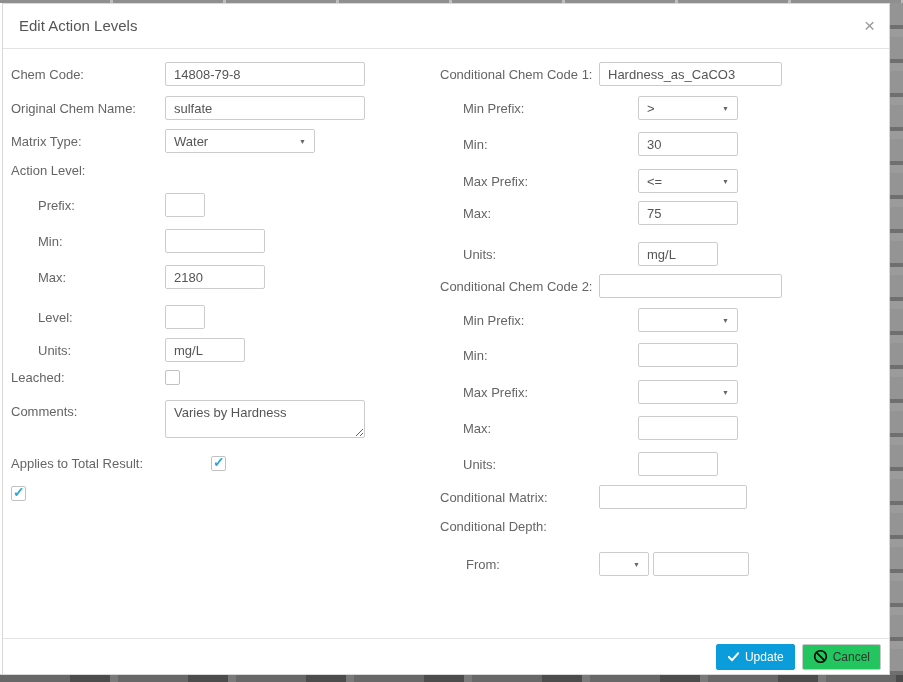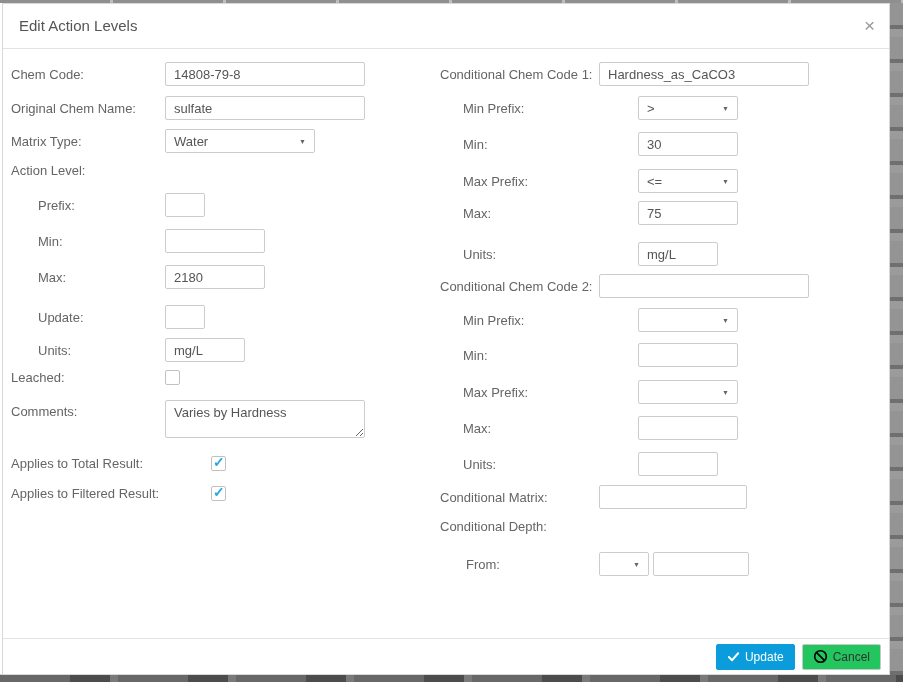--- a/index.html
+++ b/index.html
@@ -40,21 +40,21 @@
 
   
   .col-right .lbl{padding-left:7px;width:159px;}
   .col-right .row.sub .lbl{padding-left:30px;width:175px;}
   .col-right .row.sub2 .lbl{padding-left:33px;width:133px;}
 
   .inp,.ta{border:1px solid #ccc;background:#fff;color:#555;font-size:13px;
     font-family:"Liberation Sans", sans-serif;box-sizing:border-box;
     padding:5px 8px;height:24px;border-radius:2px;outline:none;}
   .ta{height:38px;padding-top:4px;resize:both;line-height:15px;}
-  .w200{width:200px}.w195{width:210px}.w150{width:150px}.w148{width:148px}
+  .w200{width:200px}.w195{width:183px}.w150{width:150px}.w148{width:148px}
   .w100{width:100px}.w96{width:96px}.w80{width:80px}.w50{width:50px}.w40{width:40px}
 
   .dd{border:1px solid #ccc;background:#fff;height:24px;box-sizing:border-box;
     display:flex;align-items:center;border-radius:2px;cursor:pointer;position:relative;}
   .dd-val{font-size:13px;color:#555;padding-left:8px;flex:1 1 auto;white-space:nowrap;overflow:hidden;}
   .dd-arrow{font-size:7px;color:#656565;padding-right:8px;flex:0 0 auto;line-height:1;}
 
   .cb{width:15px;height:15px;border:1px solid #c1c1c1;border-radius:2px;background:#fff;
     display:inline-block;box-sizing:border-box;position:relative;cursor:pointer;}
   .cb i{font-style:normal;color:#2aa7dd;font-size:14px;line-height:14px;
@@ -127,21 +127,21 @@
         <span class="lbl">Min:</span>
         <input class="inp w100" value="" style="">
       </div>
 
       <div class="row sub mb16">
         <span class="lbl">Max:</span>
         <input class="inp w100" value="2180" style="">
       </div>
 
       <div class="row sub mb9">
-        <span class="lbl">Update:</span>
+        <span class="lbl">Level:</span>
         <input class="inp w40" value="" style="">
       </div>
 
       <div class="row sub mb8">
         <span class="lbl">Units:</span>
         <input class="inp w80" value="mg/L" style="">
       </div>
 
       <div class="row mb15">
         <span class="lbl">Leached:</span>
@@ -154,21 +154,20 @@
       </div>
 
       <div class="row wide mb15">
         <span class="lbl">Applies to Total Result:</span>
         <span class="cb checked">
             <i>✓</i>
           </span>
       </div>
 
       <div class="row wide">
-        <span class="lbl">Applies to Filtered Result:</span>
         <span class="cb checked">
             <i>✓</i>
           </span>
       </div>
 
     </div>
 
     <div class="col-right">
 
       <div class="row mb10">

